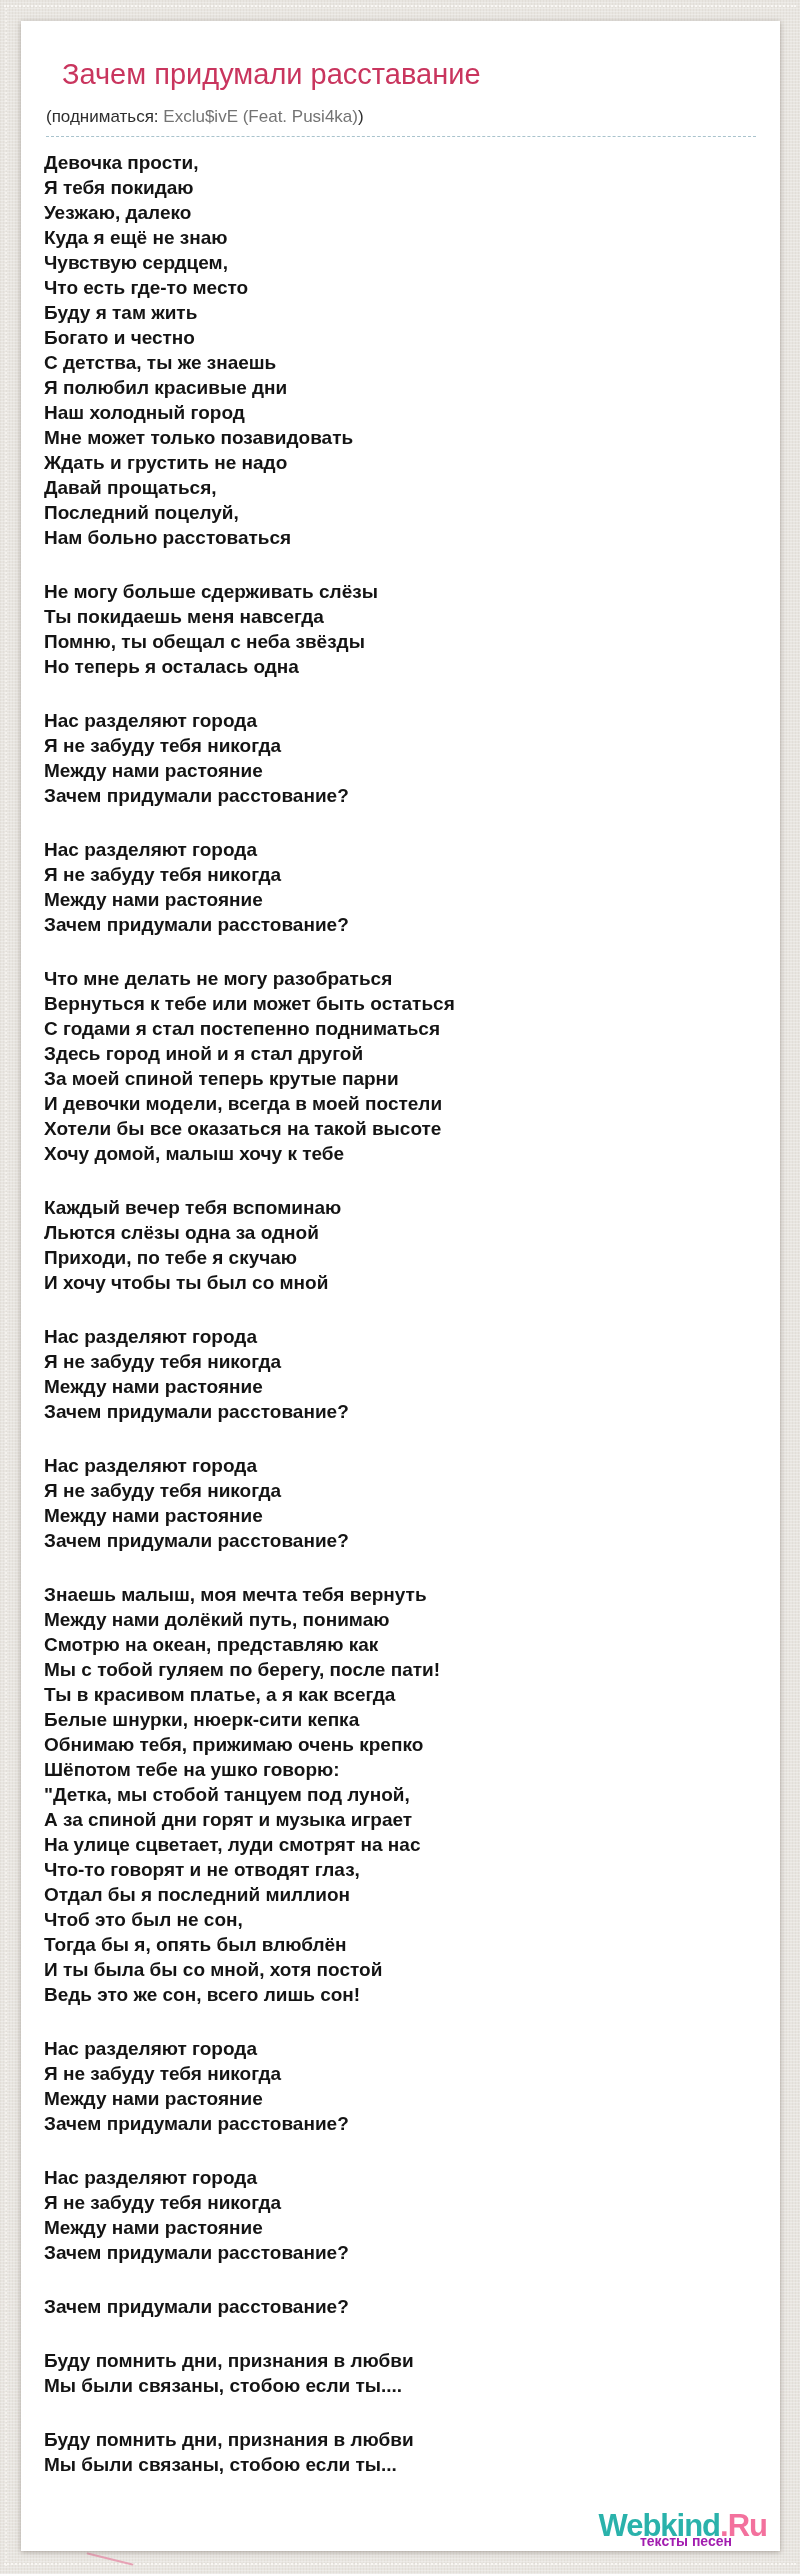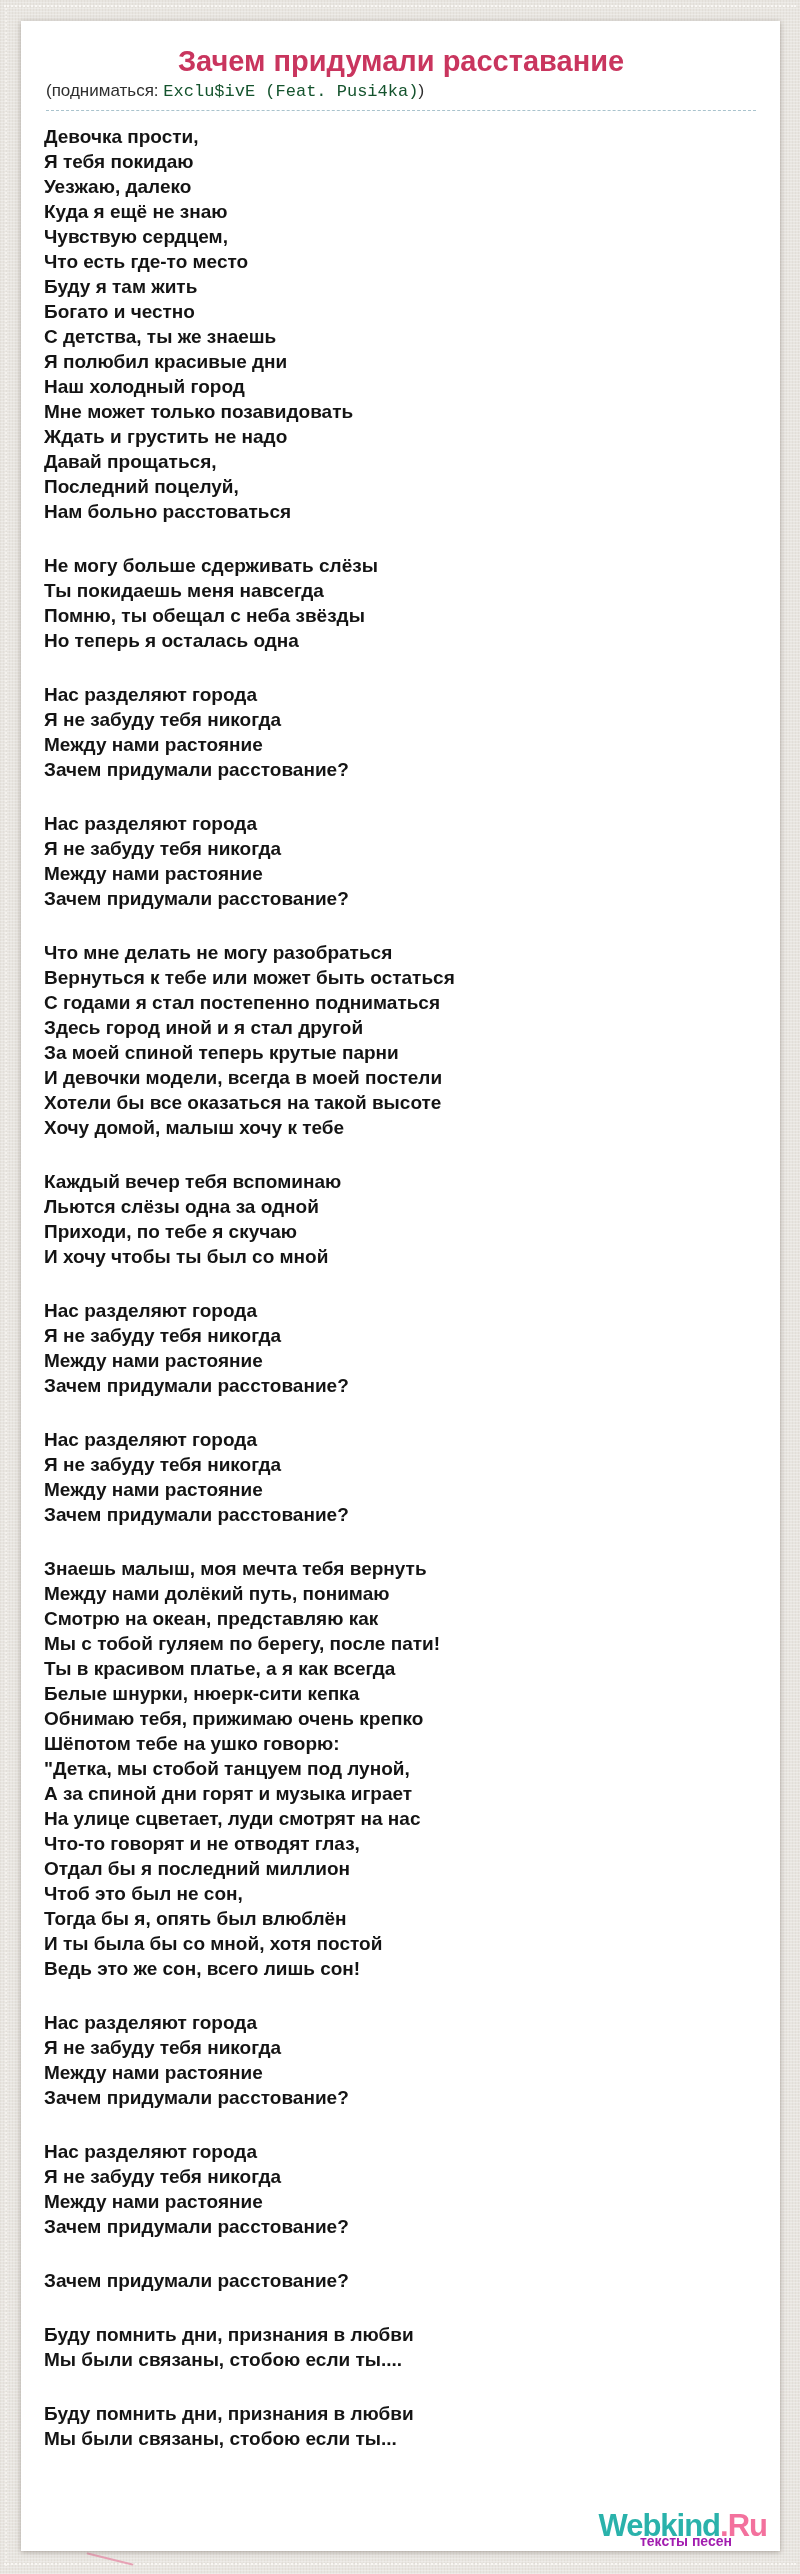--- a/index.html
+++ b/index.html
@@ -30,27 +30,27 @@
     position: absolute; left: 86px; top: 2558px; width: 48px; height: 2px;
     background: #e7a2b5; transform: rotate(14deg); border-radius: 1px;
   }
   .card {
     position: absolute; left: 21px; top: 21px; width: 759px; height: 2530px;
     background: #ffffff;
     box-shadow: 0 1px 5px rgba(110,100,90,0.55);
   }
   .header { padding: 21px 24px 0 25px; }
   .page-title {
-    margin: 3px; font-size: 29px; font-weight: 700; color: #c9355e; line-height: 1.15; text-align: center;
+    margin: 16px; font-size: 29px; font-weight: 400; color: #c9355e; line-height: 1.15;
   }
   .artist-line {
     margin-top: 3px; font-size: 17px; color: #2e2e2e;
     padding-bottom: 9px; border-bottom: 1px dashed #a9c3cd;
   }
-  .artist-link { color: #14532d; text-decoration: none; cursor: pointer; font-family: Liberation Mono, monospace; }
+  .artist-link { color: #737373; text-decoration: none; cursor: pointer; }
   .lyrics {
     padding: 13px 24px 0 23px;
     font-size: 19px; font-weight: 700; color: #141414; line-height: 25px;
   }
   .lyrics p { margin: 0 0 29px 0; white-space: pre-line; }
   .lyrics p:last-child { margin-bottom: 0; }
   .logo {
     position: absolute; right: 13px; bottom: 3px;
     text-align: right; text-decoration: none; display: block; cursor: pointer;
   }

